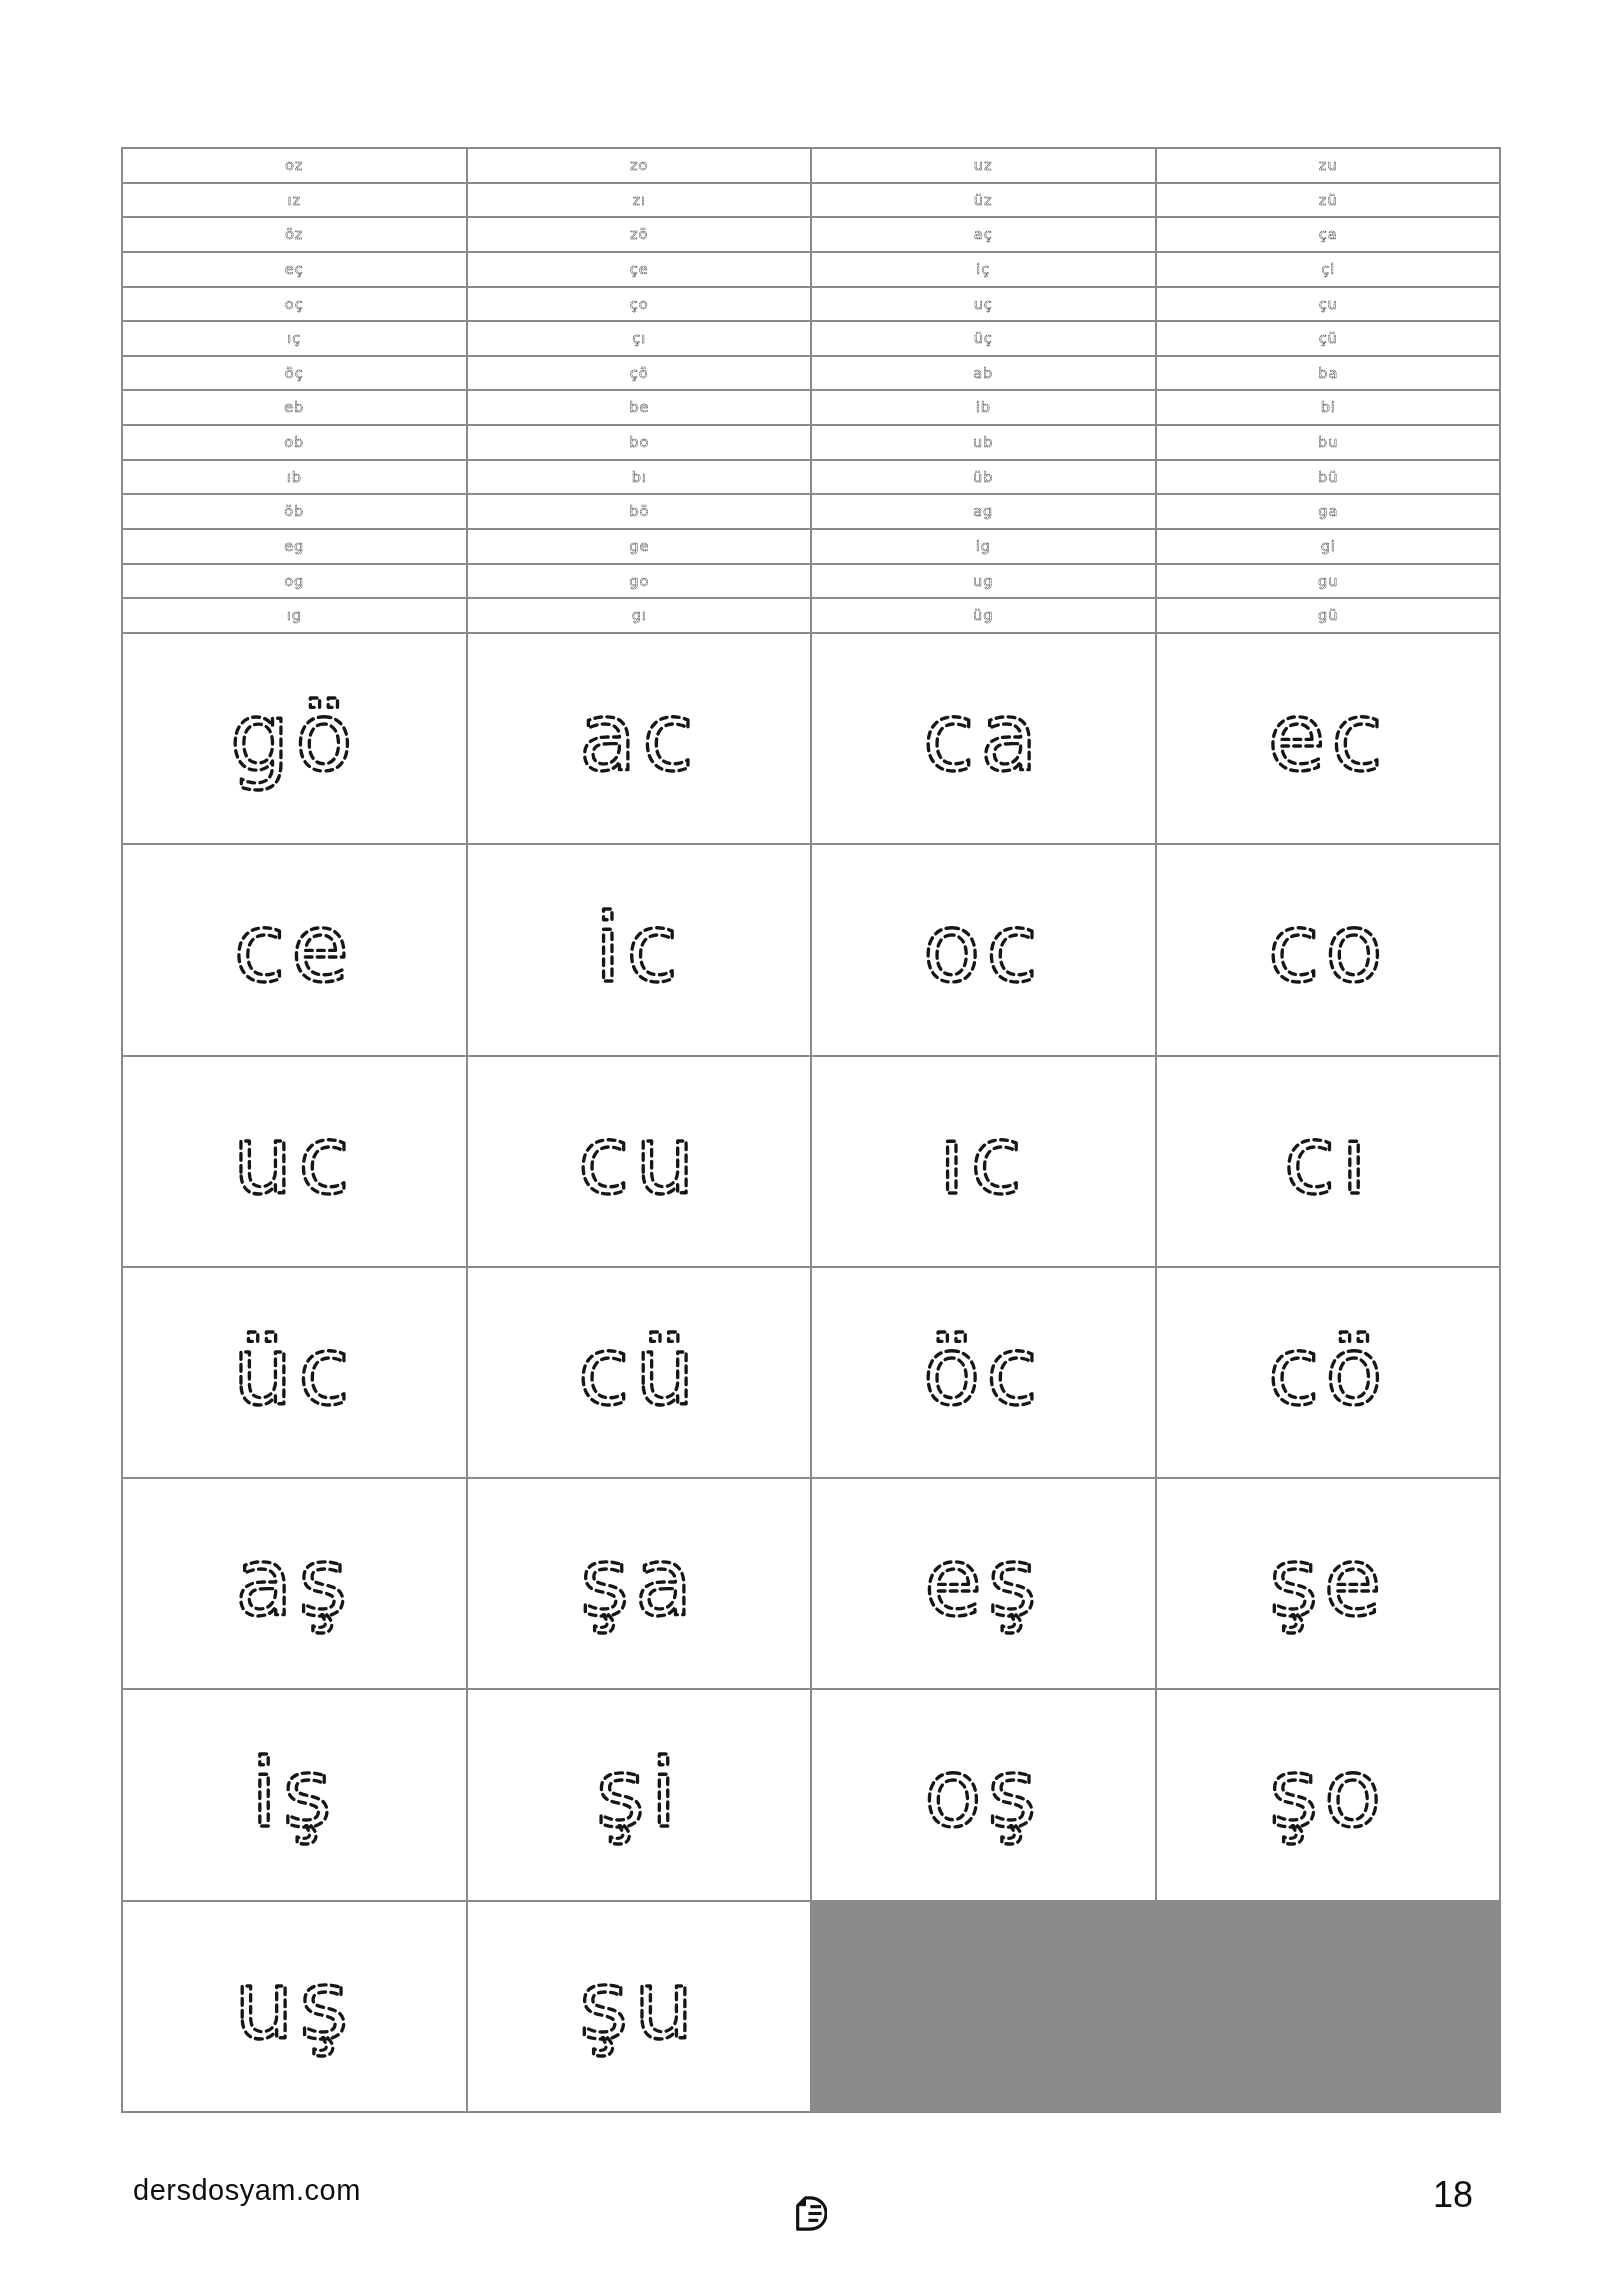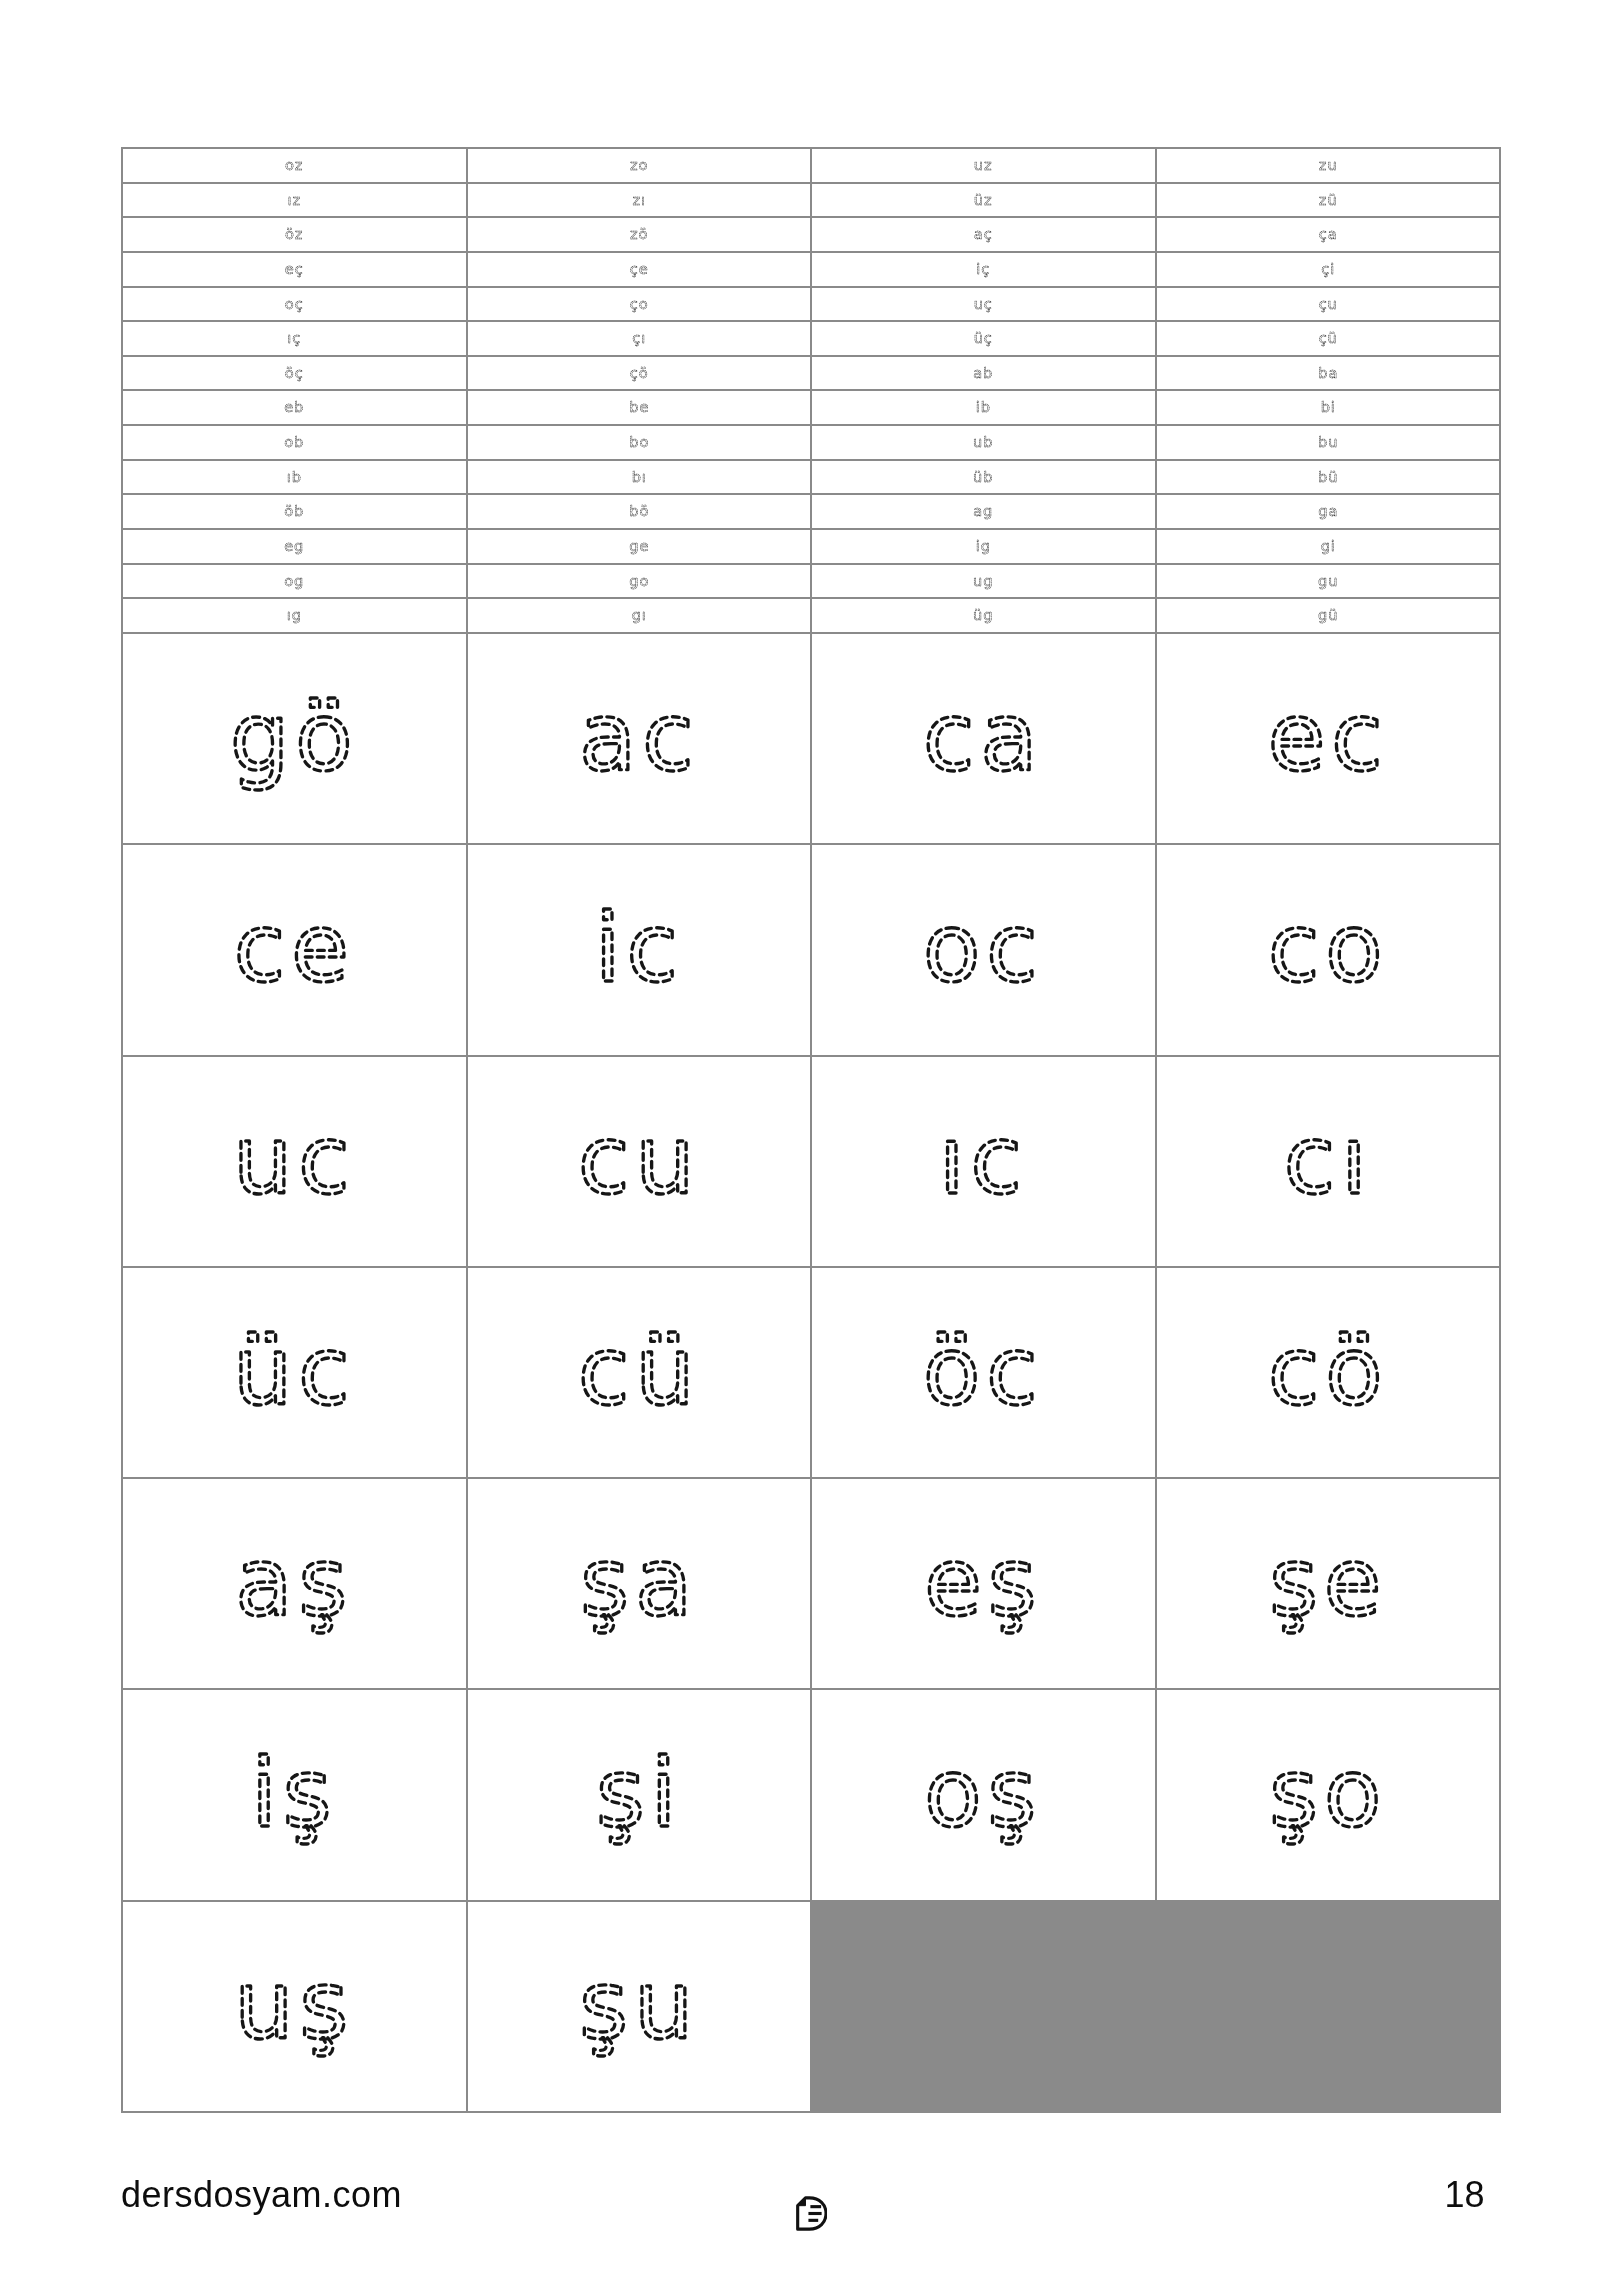--- a/index.html
+++ b/index.html
@@ -37,35 +37,35 @@
     fill:none;
     stroke:var(--ink,#161616);
     stroke-width:2.3;
     stroke-dasharray:4.6 3.6;
     stroke-linecap:round;
     stroke-linejoin:round;
   }
   
   .footer-site{
     position:absolute;
-    left:121px;top:2174px;
-    font-size:36px;
+    left:133px;top:2174px;
+    font-size:29px;
     letter-spacing:0.5px;
     color:#0d0d0d;
   }
   .footer-logo{
     position:absolute;
     left:784px;top:2192px;
     width:43px;height:43px;
   }
   .footer-pagenum{
     position:absolute;
     left:1433px;top:2174px;
     width:63px;
-    text-align:center;
+    text-align:left;
     font-size:36px;
     color:#0d0d0d;
   }
 </style>
 </head>
 <body>
 
 <div class="page">
 
   <div class="grid">

